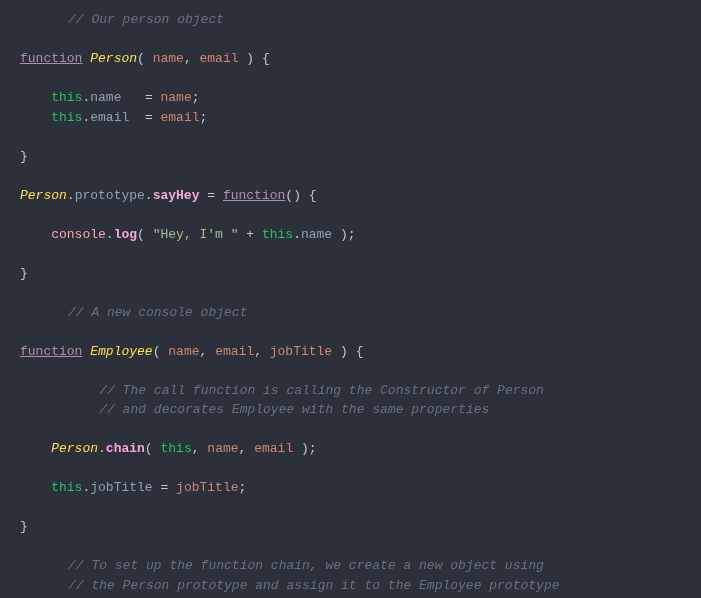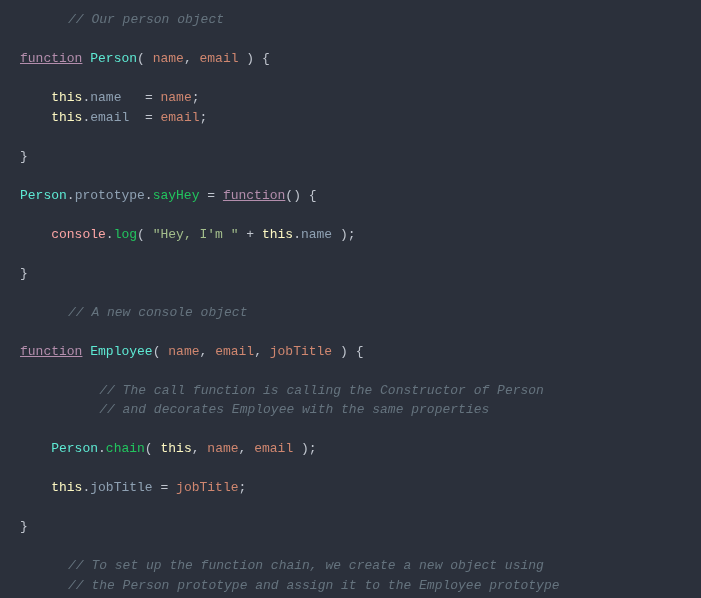--- a/index.html
+++ b/index.html
@@ -10,29 +10,29 @@
     font-size: 13px;
     line-height: 1.5;
   }
   .code-block {
     padding: 10px 20px;
     white-space: pre;
     color: #c0c5ce;
   }
   .tok-comment { color: #65737e; font-style: italic; margin-left: 48px; }
   .tok-keyword { color: #b48ead; text-decoration: underline; }
-  .tok-classname { color: #5eead4; }
+  .tok-classname { color: #fde047; font-style: italic; }
   .tok-param { color: #d08770; }
-  .tok-this { color: #fef9c3; }
+  .tok-this { color: #22c55e; }
   .tok-property { color: #8fa1b3; }
   .tok-operator { color: #c0c5ce; }
   .tok-punct { color: #c0c5ce; }
   .tok-string { color: #a3be8c; }
   .tok-builtin { color: #fca5a5; }
-  .tok-method { color: #22c55e; }
+  .tok-method { color: #f9a8d4; font-weight: bold; }
 </style>
 </head>
 <body>
 
 <div class="code-block"><span class="tok-comment">// Our person object</span>
 
 <span class="tok-keyword">function</span> <span class="tok-classname">Person</span><span class="tok-punct">(</span> <span class="tok-param">name</span><span class="tok-punct">,</span> <span class="tok-param">email</span> <span class="tok-punct">)</span> <span class="tok-punct">{</span>
 
     <span class="tok-this">this</span><span class="tok-punct">.</span><span class="tok-property">name</span>   <span class="tok-operator">=</span> <span class="tok-param">name</span><span class="tok-punct">;</span>
     <span class="tok-this">this</span><span class="tok-punct">.</span><span class="tok-property">email</span>  <span class="tok-operator">=</span> <span class="tok-param">email</span><span class="tok-punct">;</span>

